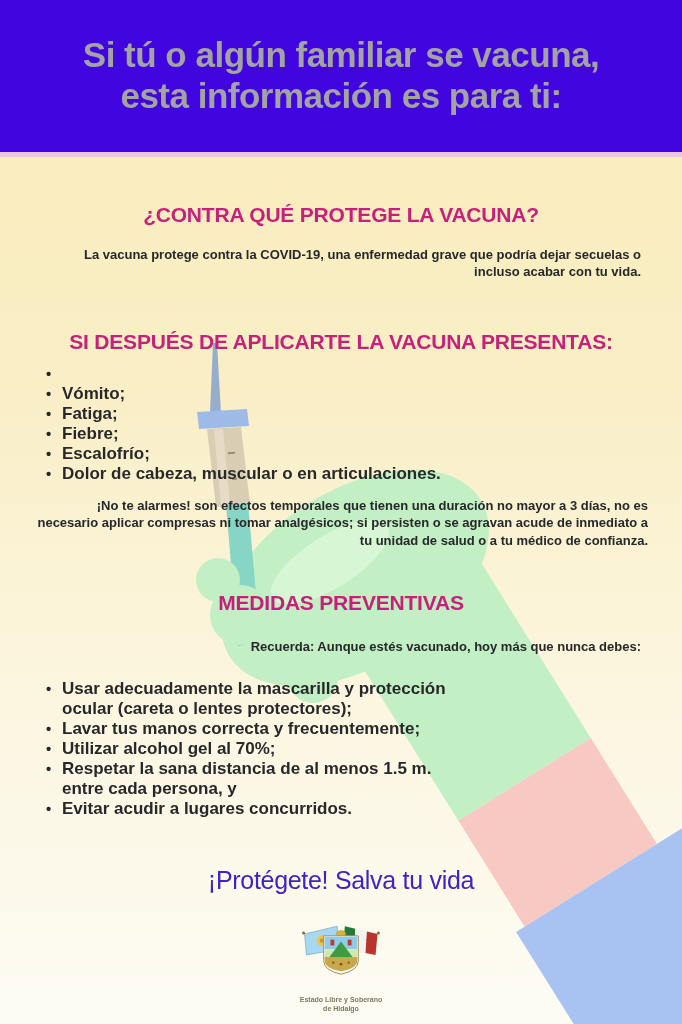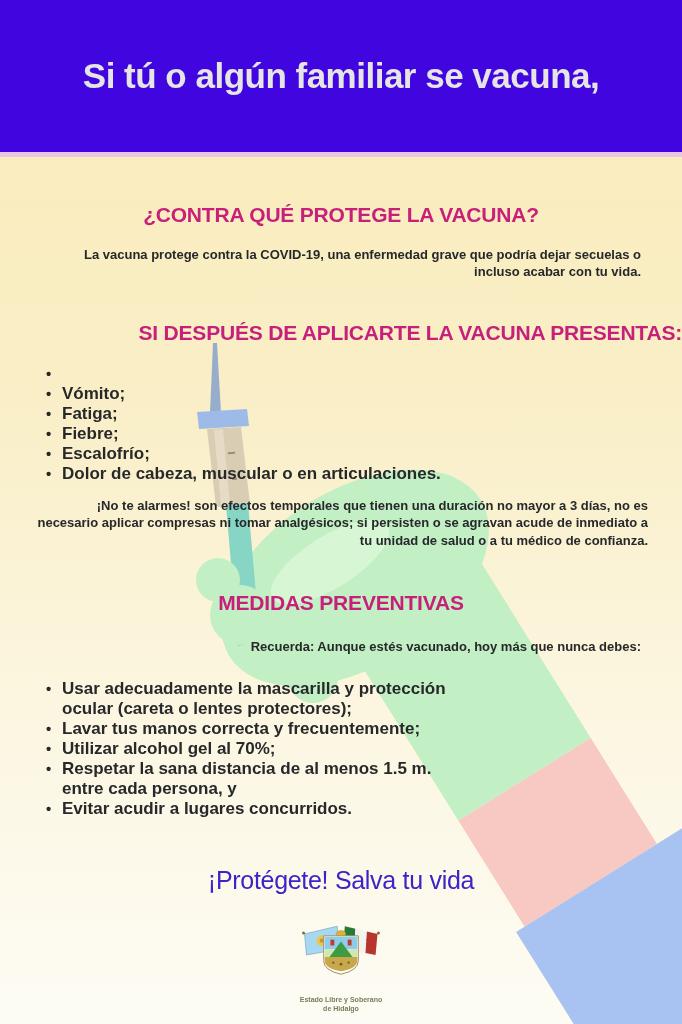--- a/index.html
+++ b/index.html
@@ -10,21 +10,21 @@
     font-family:"Liberation Sans",sans-serif;
     background:linear-gradient(180deg,#faecba 0%,#f9eec6 38%,#fcf6e0 68%,#fdfcf4 100%);
   }
   .bg-art{position:absolute;left:0;top:0;z-index:0;}
   .layer{position:absolute;left:0;right:0;z-index:1;}
   .header{
     top:0;height:152px;background:#4106df;
     display:flex;align-items:center;justify-content:center;
   }
   .header-title{
-    color:#e5e5e5;font-weight:bold;font-size:35px;line-height:1.17;
+    color:#a3a3a3;font-weight:bold;font-size:35px;line-height:1.17;
     text-align:center;letter-spacing:-0.5px;
   }
   .divider{top:152px;height:5px;background:#e9c6e6;}
   .h-accent{
     position:absolute;left:0;right:0;text-align:center;
     color:#c7207a;font-weight:bold;font-size:21px;letter-spacing:-0.2px;
   }
   .para{
     position:absolute;left:50%;transform:translateX(-50%);
     color:#26282a;font-weight:bold;font-size:13px;line-height:1.33;
@@ -77,28 +77,29 @@
       <circle cx="240" cy="615" r="30" fill="#c2efc4"></circle>
       <circle cx="272" cy="652" r="29" fill="#c2efc4"></circle>
       <circle cx="313" cy="678" r="25" fill="#c2efc4"></circle>
       <circle cx="218" cy="580" r="22" fill="#c2efc4"></circle>
     </g>
   </svg>
 
   <header class="layer header">
     <div class="header-title">
       <div>Si tú o algún familiar se vacuna,</div>
+      <div>esta información es para ti:</div>
     </div>
   </header>
   <div class="layer divider"></div>
 
   <div class="h-accent" style="top:203px;">¿CONTRA QUÉ PROTEGE LA VACUNA?</div>
   <div class="para" style="top:246px;width:600px;">La vacuna protege contra la COVID-19, una enfermedad grave que podría dejar secuelas o incluso acabar con tu vida.</div>
 
-  <div class="h-accent" style="top:321px;text-align:right;">SI DESPUÉS DE APLICARTE LA VACUNA PRESENTAS:</div>
+  <div class="h-accent" style="top:330px;">SI DESPUÉS DE APLICARTE LA VACUNA PRESENTAS:</div>
   <ul class="blist" style="top:364px;">
     <li>
       <span class="dot">•</span>
       </li>
     <li>
       <span class="dot">•</span>
       <span class="li-text">Vómito;</span>
       </li>
     <li>
       <span class="dot">•</span>

